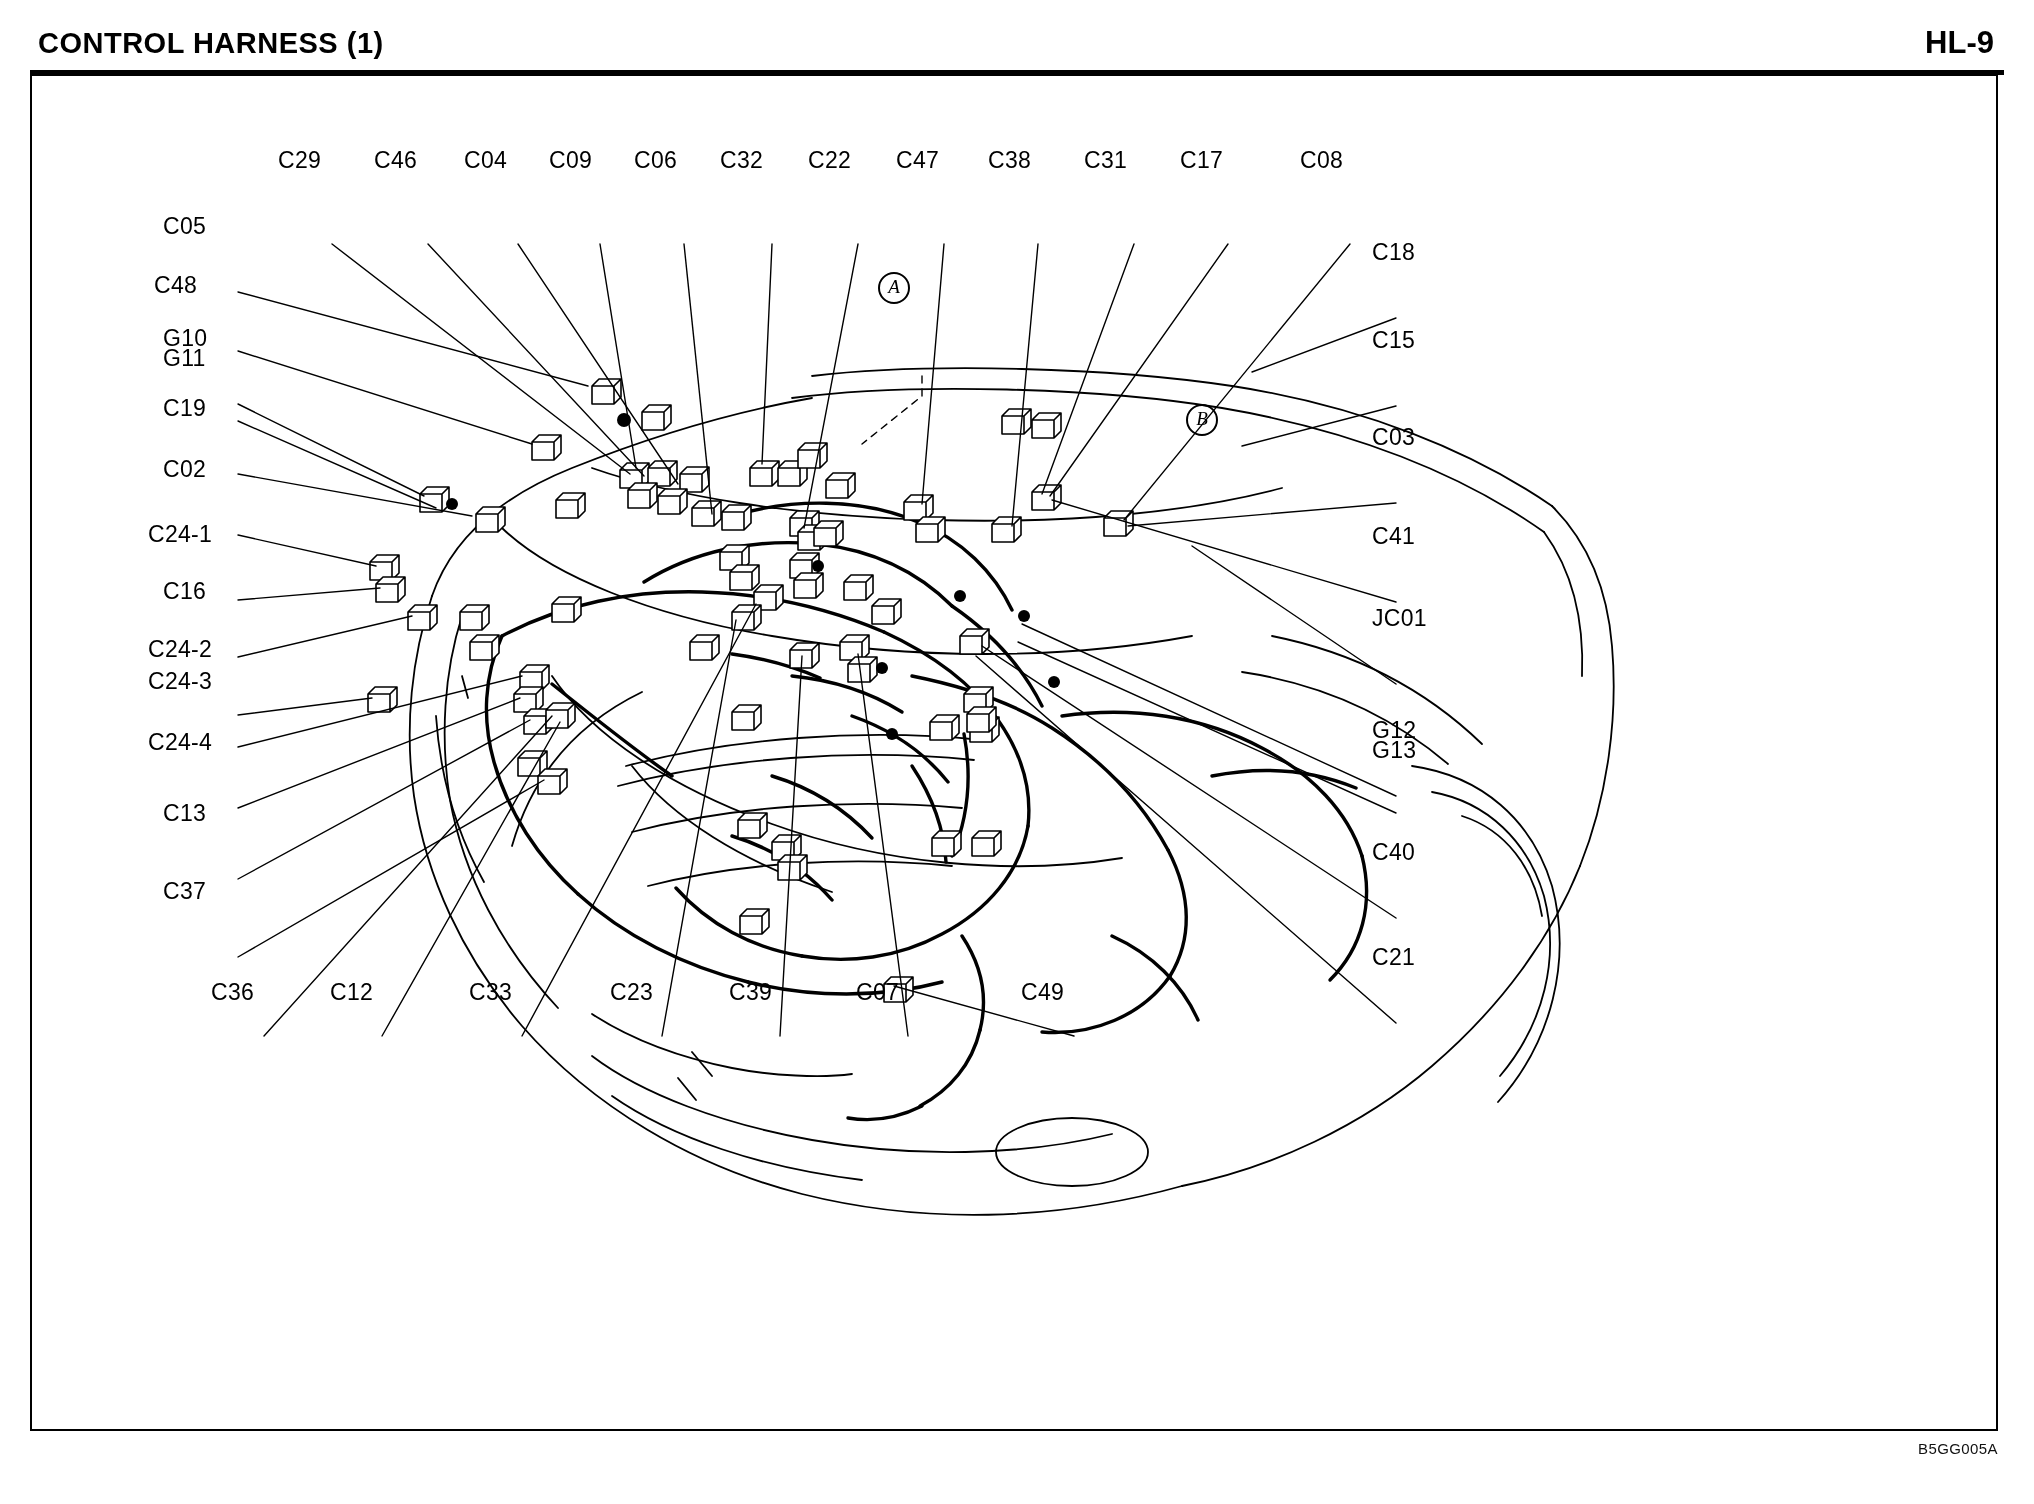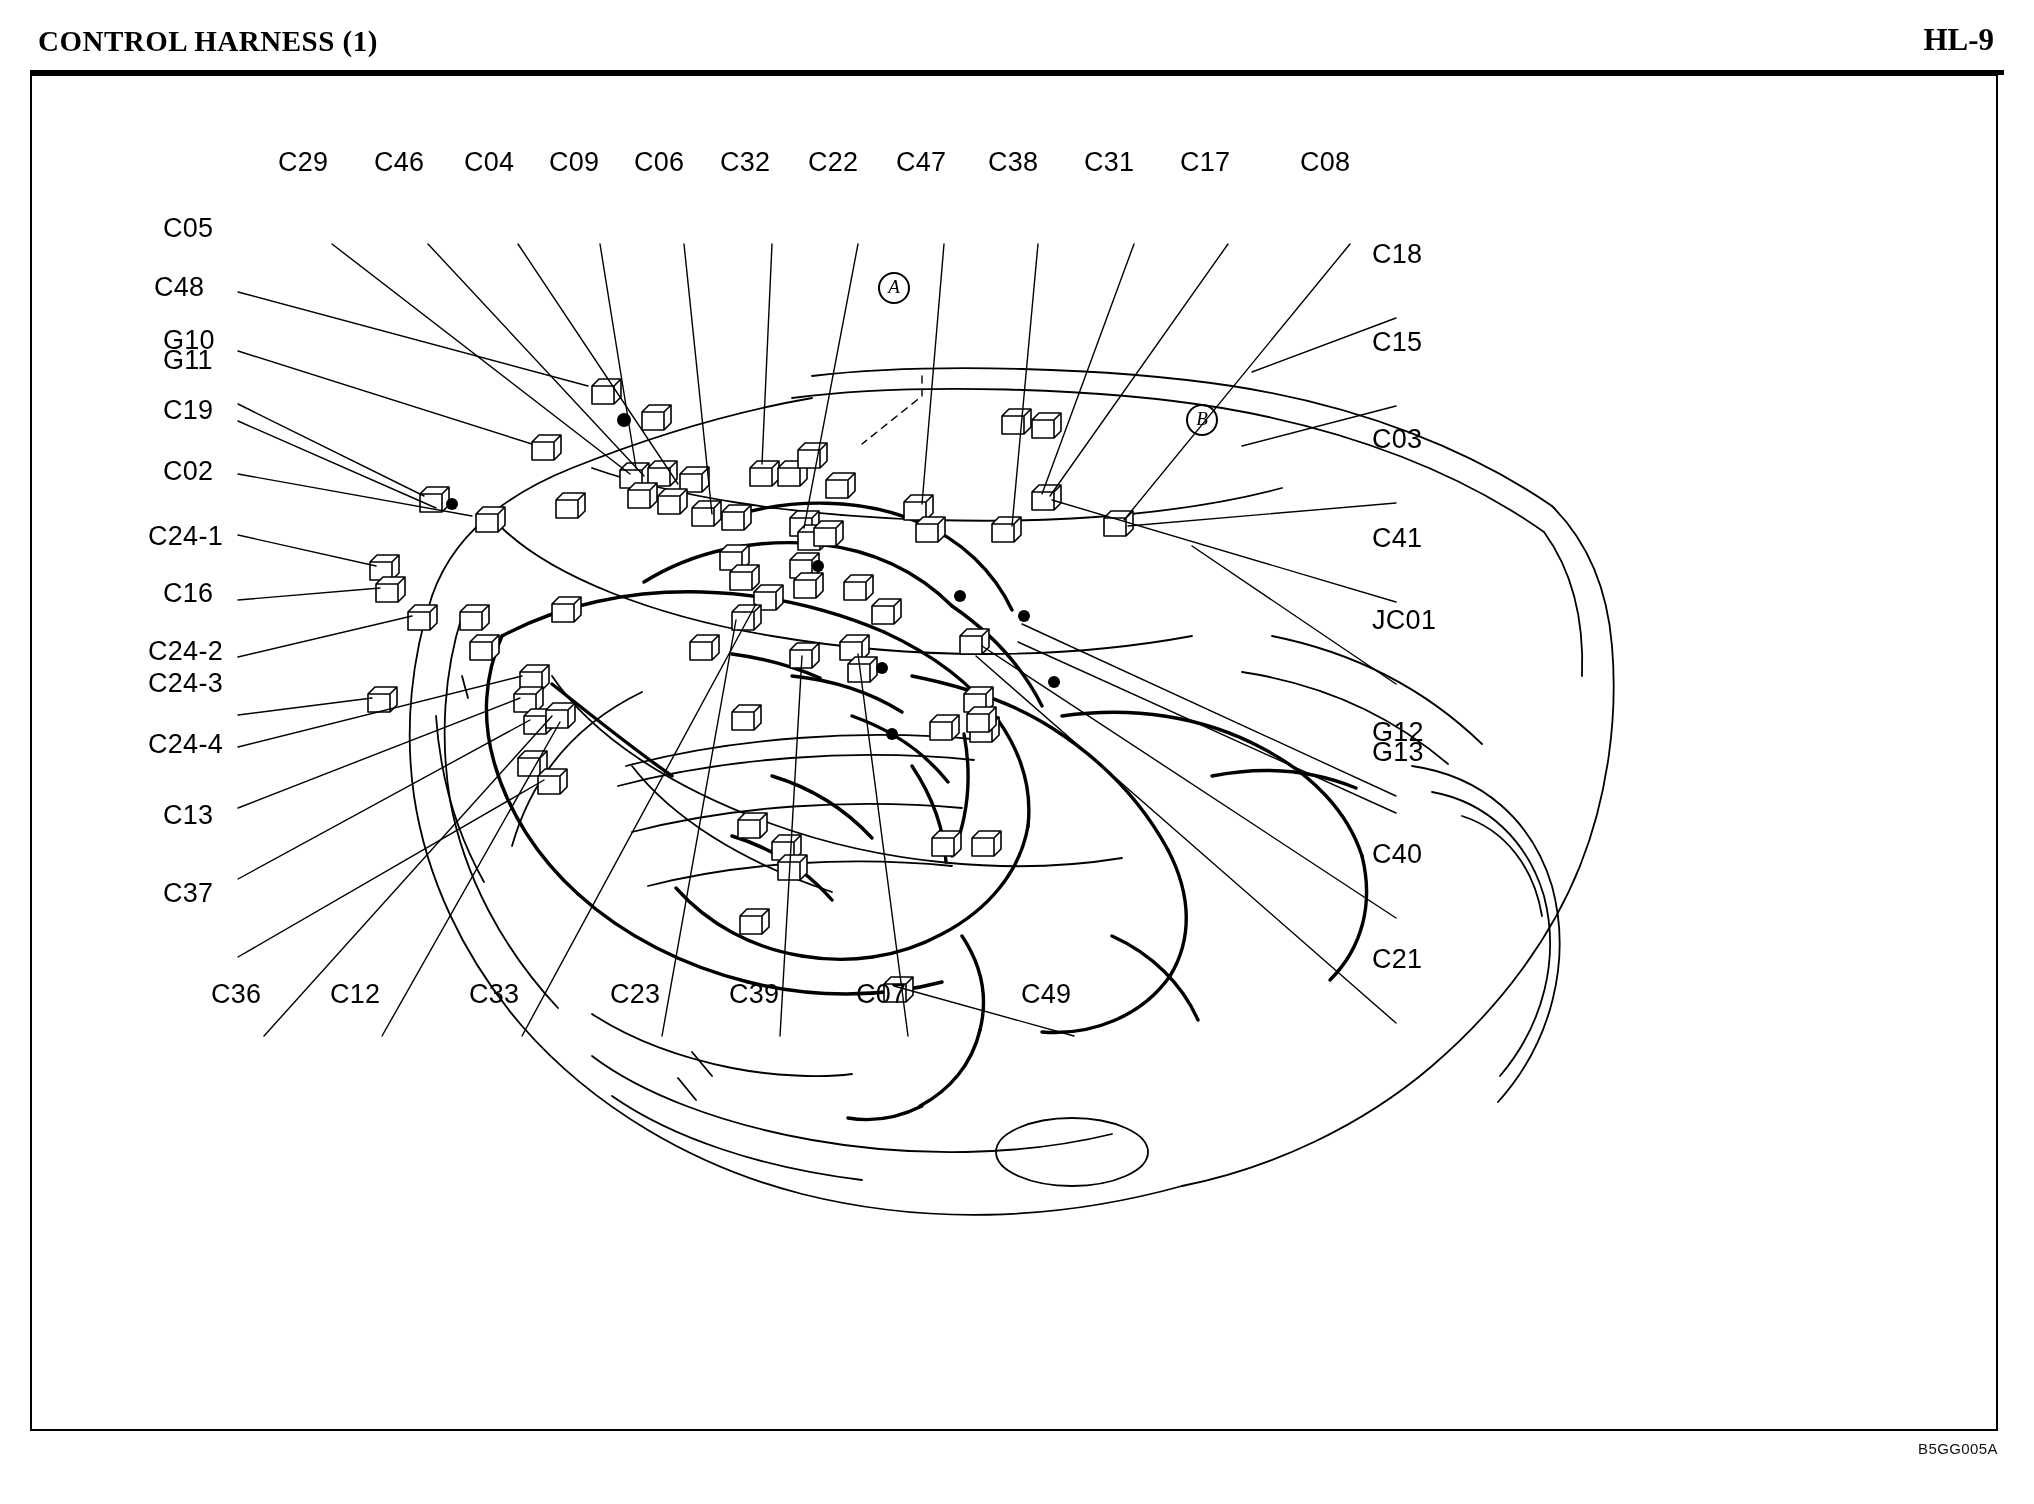--- a/index.html
+++ b/index.html
@@ -18,27 +18,26 @@
   .page {
     position: absolute;
     left: 0; top: 0;
     width: 2034px;
     height: 1504px;
   }
   
   .header {
     position: absolute;
     left: 30px;
-    top: 8px;
+    top: 18px;
     width: 1974px;
     height: 50px;
     display: flex;
-    align-items: flex-end;
+    align-items: center;
     justify-content: space-between;
-    font-family: Liberation Serif, serif;
   }
   .header-title {
     font-size: 29px;
     font-weight: bold;
     letter-spacing: 0.5px;
     padding-left: 8px;
   }
   .header-page {
     font-size: 31px;
     font-weight: bold;
@@ -78,21 +77,21 @@
     top: 76px;
     width: 1970px;
     height: 1360px;
   }
   .diagram svg {
     display: block;
   }
   
   .lbl {
     position: absolute;
-    font-size: 27px;
+    font-size: 23px;
     font-family: "Liberation Sans", sans-serif;
     color: #000;
     white-space: nowrap;
     letter-spacing: 0.3px;
   }
   .circ {
     position: absolute;
     width: 28px;
     height: 28px;
     border: 2px solid #000;

